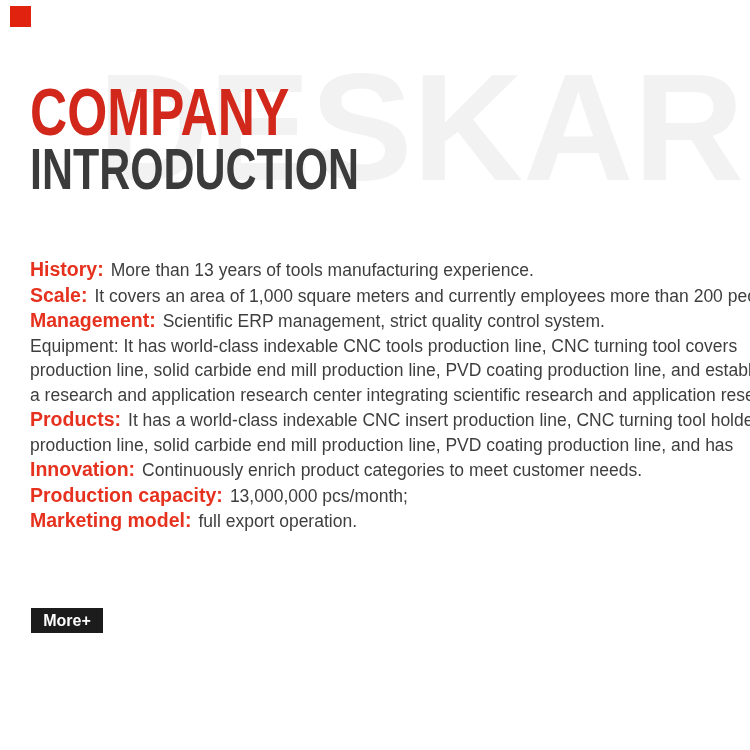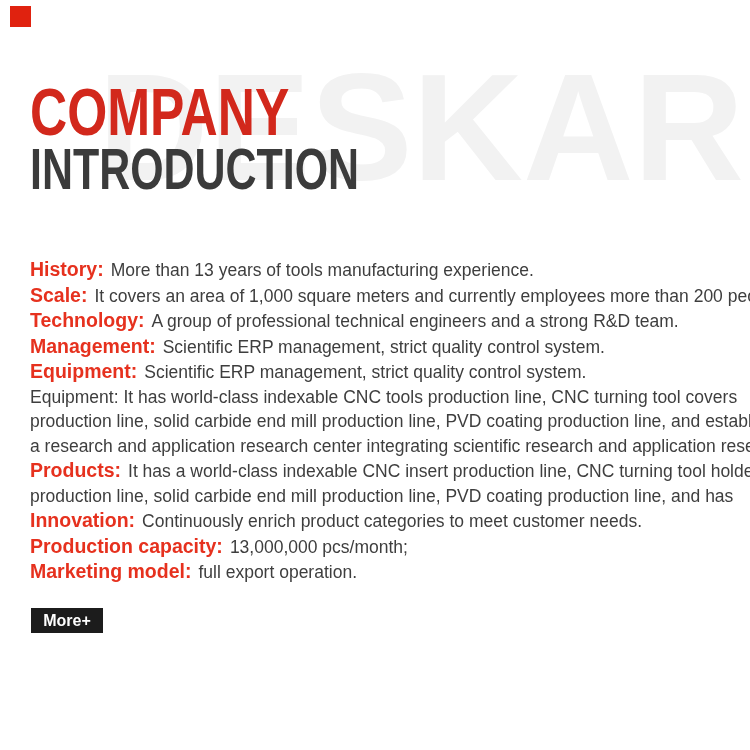--- a/index.html
+++ b/index.html
@@ -64,31 +64,25 @@
 
   <div class="rows">
     <div class="row">
       <span class="lab">History:</span><span>More than 13 years of tools manufacturing experience.</span>
     </div>
 
     <div class="row">
       <span class="lab">Scale:</span><span>It covers an area of 1,000 square meters and currently employees more than 200 people.</span>
     </div>
 
-    <div class="row">
-      <span class="lab">Technology:</span><span>A group of professional technical engineers and a strong R&amp;D team.</span>
-    </div>
 
     <div class="row">
       <span class="lab">Management:</span><span>Scientific ERP management, strict quality control system.</span>
     </div>
 
-    <div class="row">
-      <span class="lab">Equipment:</span><span>Scientific ERP management, strict quality control system.</span>
-    </div>
 
     <div class="row">
       <span>Equipment: It has world-class indexable CNC tools production line, CNC turning tool covers</span>
     </div>
 
     <div class="row">
       <span>production line, solid carbide end mill production line, PVD coating production line, and established</span>
     </div>
 
     <div class="row">

